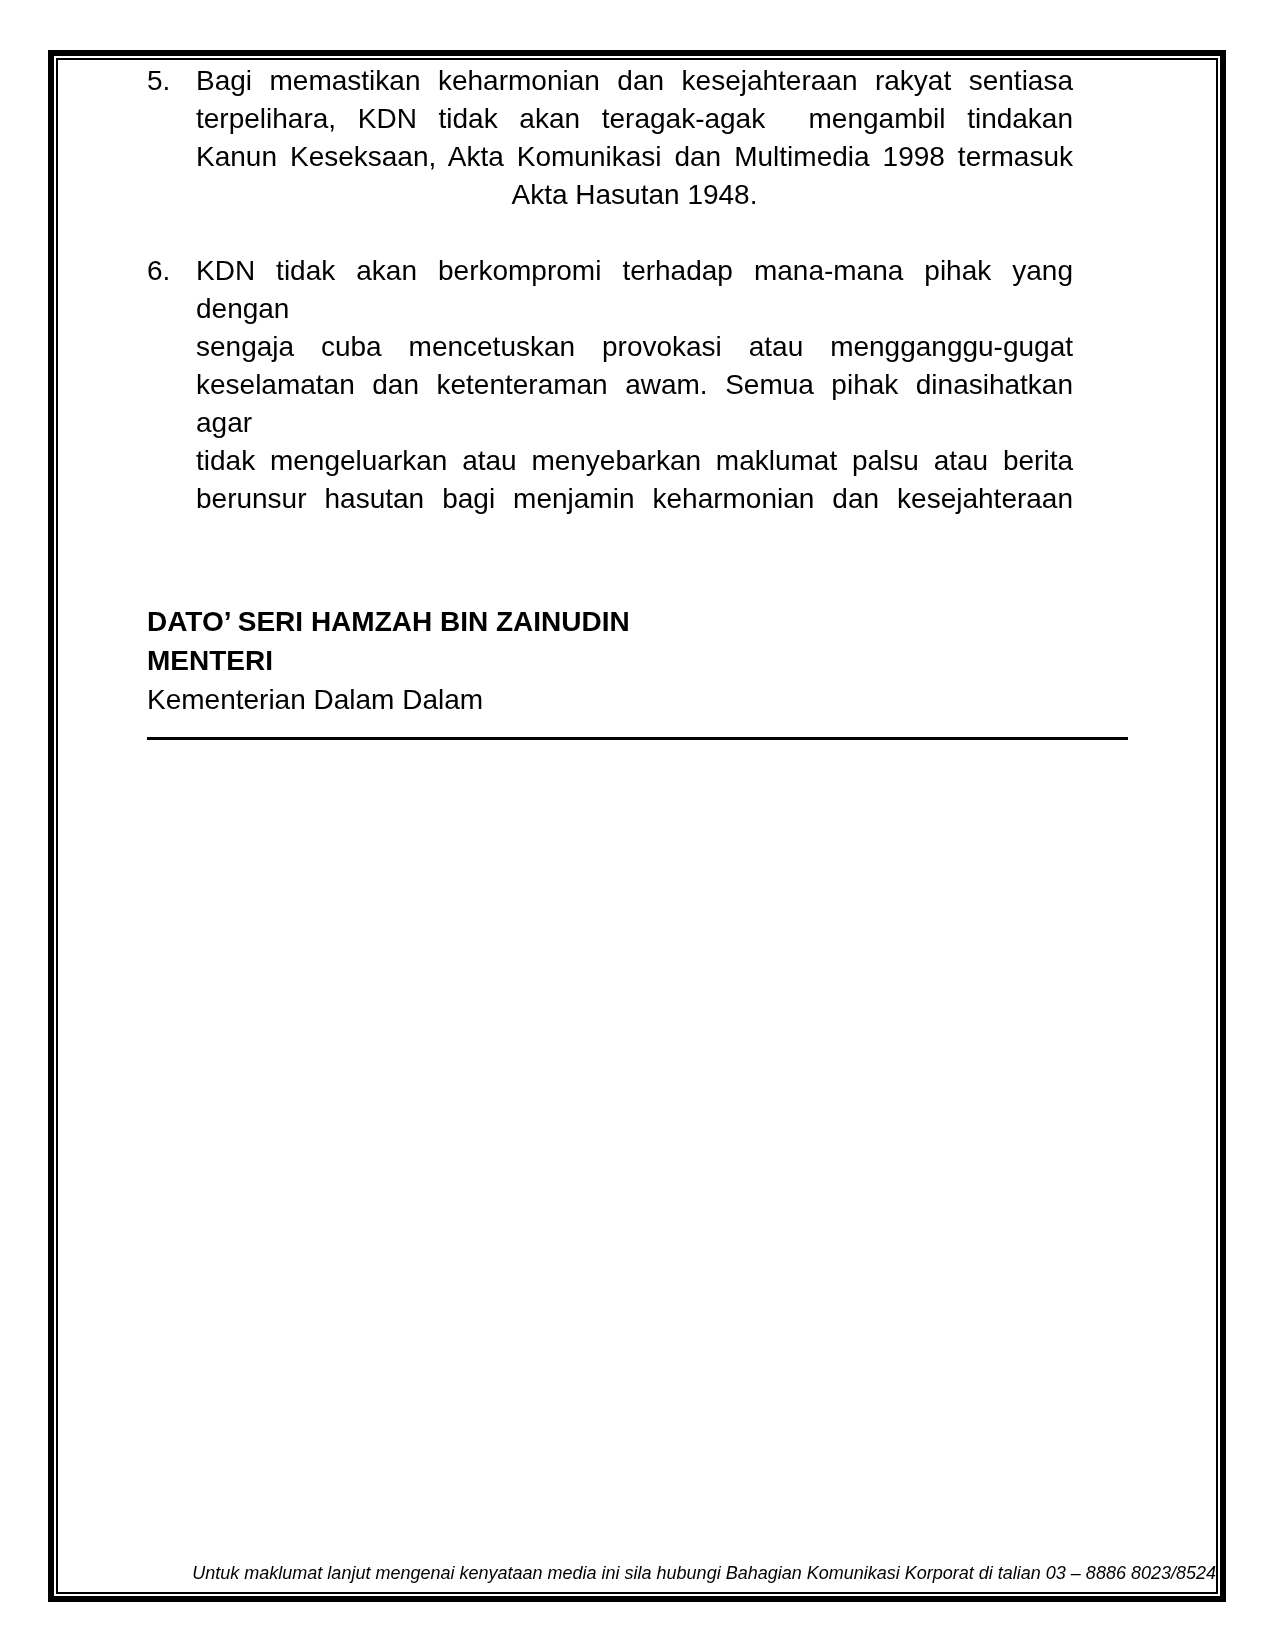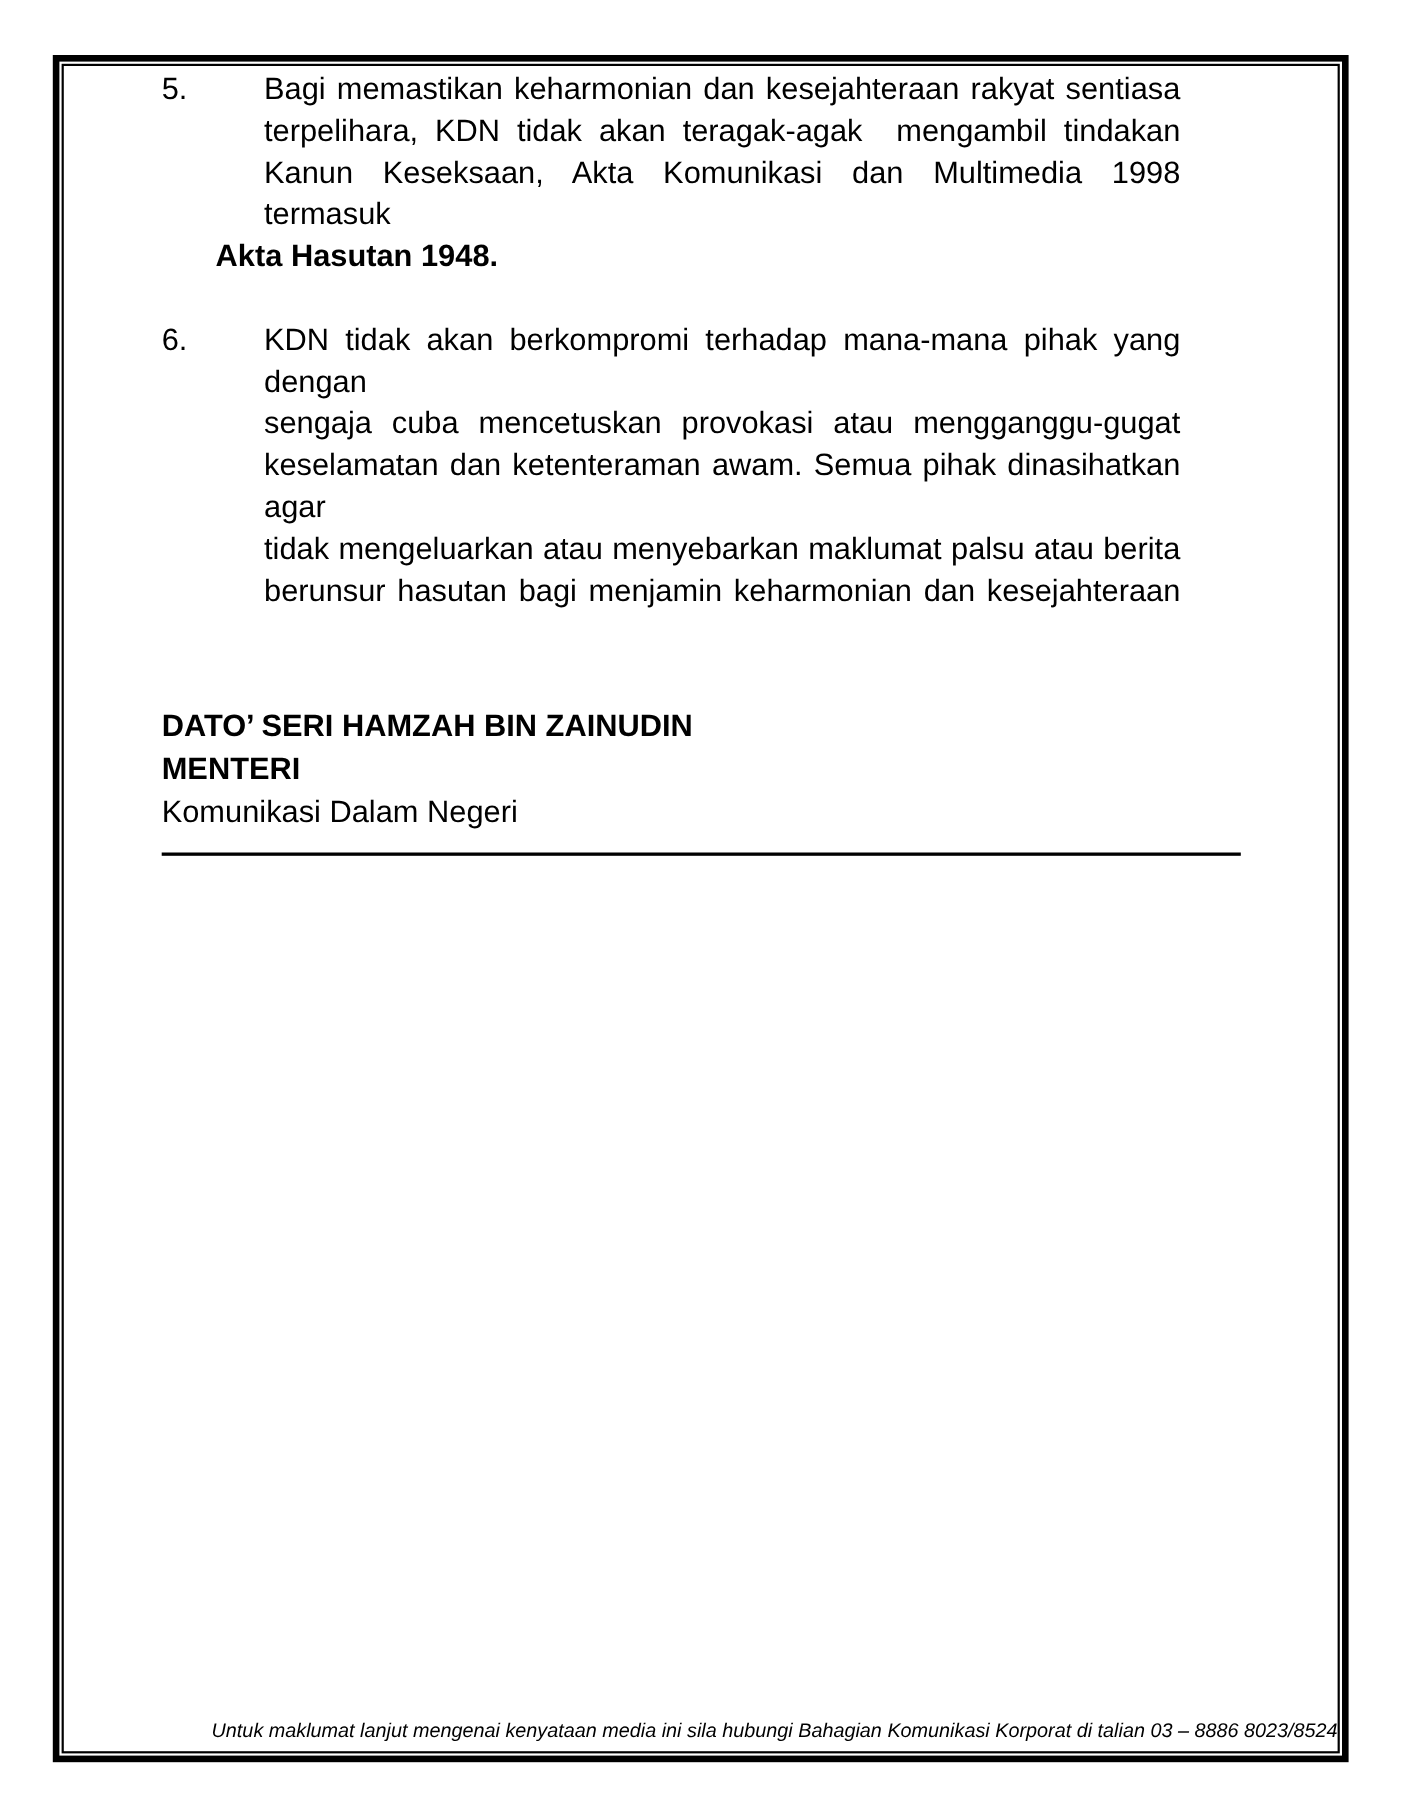--- a/index.html
+++ b/index.html
@@ -42,25 +42,23 @@
     line-height: 38px;
   }
   .para-number {
     position: absolute;
     left: 0;
     top: 0;
   }
   .jline {
     text-align: justify;
     text-align-last: justify;
-    margin-left: 44px;
   }
   .lline {
-    text-align: left;
-    font-weight: bold;
+    text-align: center;
   }
   .signature {
     margin-top: 84px;
     font-size: 28px;
     line-height: 39px;
   }
   .sig-bold {
     font-weight: bold;
   }
   .sig-rule {
@@ -99,20 +97,20 @@
       <div class="jline">KDN tidak akan berkompromi terhadap mana-mana pihak yang dengan</div>
       <div class="jline">sengaja cuba mencetuskan provokasi atau mengganggu-gugat</div>
       <div class="jline">keselamatan dan ketenteraman awam. Semua pihak dinasihatkan agar</div>
       <div class="jline">tidak mengeluarkan atau menyebarkan maklumat palsu atau berita</div>
       <div class="jline">berunsur hasutan bagi menjamin keharmonian dan kesejahteraan</div>
     </div>
 
     <div class="signature">
       <div class="sig-bold">DATO’ SERI HAMZAH BIN ZAINUDIN</div>
       <div class="sig-bold">MENTERI</div>
-      <div>Komunikasi Dalam Negeri</div>
+      <div>Kementerian Dalam Dalam</div>
       <div class="sig-rule"></div>
     </div>
 
     <div class="footer-note">Untuk maklumat lanjut mengenai kenyataan media ini sila hubungi Bahagian Komunikasi Korporat di talian 03 – 8886 8023/8524</div>
 
   </div>
 </div>
 
 </body></html>

